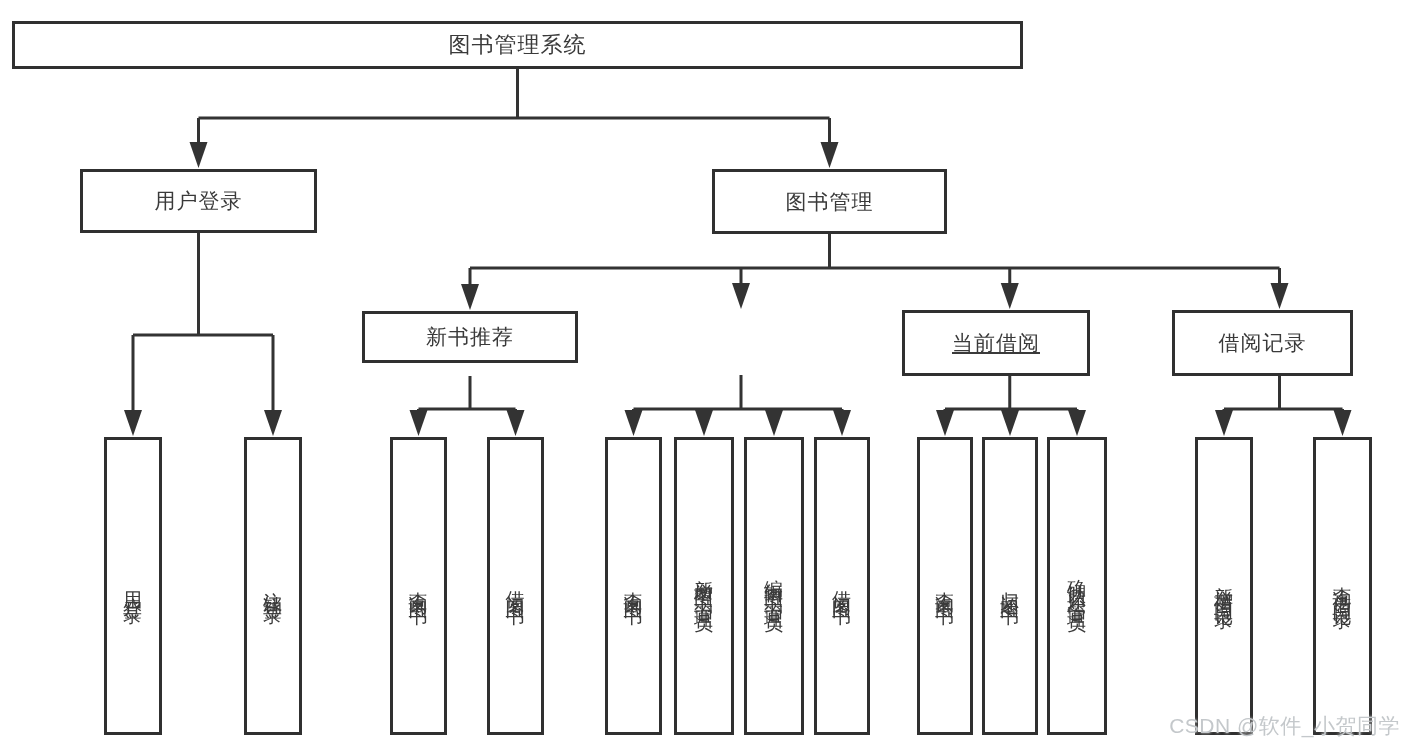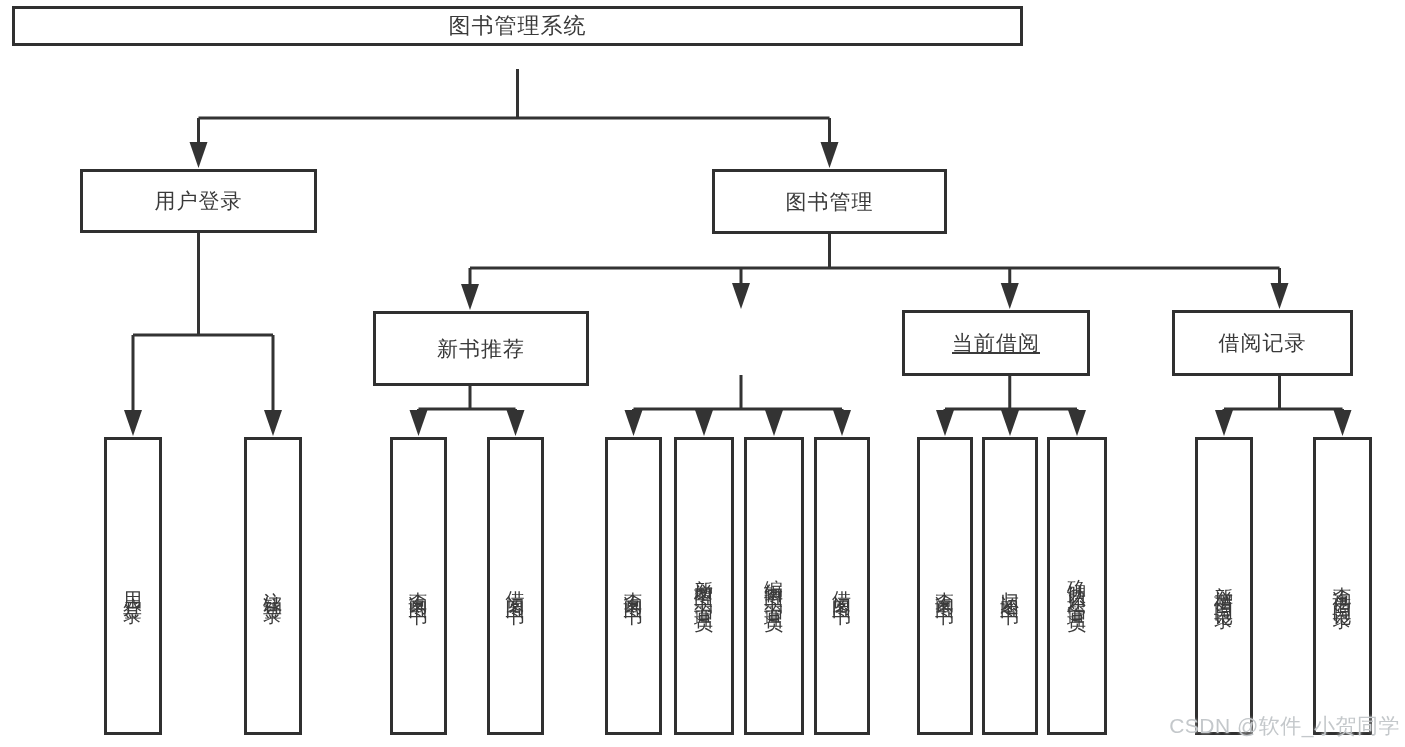--- a/index.html
+++ b/index.html
@@ -93,26 +93,26 @@
       <polygon points="765,410 783,410 774,436"></polygon>
       <polygon points="833,410 851,410 842,436"></polygon>
       <polygon points="936,410 954,410 945,436"></polygon>
       <polygon points="1001,410 1019,410 1010,436"></polygon>
       <polygon points="1068,410 1086,410 1077,436"></polygon>
       <polygon points="1215,410 1233,410 1224,436"></polygon>
       <polygon points="1333.5,410 1351.5,410 1342.5,436"></polygon>
     </g>
   </svg>
 
-  <div class="node h-node root-node" style="left:12px; top:6px; width:1011px; height:40px;">图书管理系统</div>
+  <div class="node h-node root-node" style="left:12px; top:21px; width:1011px; height:48px;">图书管理系统</div>
 
   <div class="node h-node" style="left:80px; top:169px; width:237px; height:64px;">用户登录</div>
   <div class="node h-node" style="left:712px; top:169px; width:235px; height:65px;">图书管理</div>
 
-  <div class="node h-node" style="left:362px; top:311px; width:216px; height:75px;margin-left:11px;">新书推荐</div>
+  <div class="node h-node" style="left:362px; top:311px; width:216px; height:52px;">新书推荐</div>
   <div class="node h-node" style="left:902px; top:310px; width:188px; height:66px;text-decoration:underline;">当前借阅</div>
   <div class="node h-node" style="left:1172px; top:310px; width:181px; height:66px;">借阅记录</div>
 
   <div class="node leaf" style="left:104px; top:437px; width:58px; height:298px;">用户登录</div>
   <div class="node leaf" style="left:244px; top:437px; width:58px; height:298px;">注销登录</div>
 
   <div class="node leaf" style="left:390px; top:437px; width:57px; height:298px;">查询图书</div>
   <div class="node leaf" style="left:487px; top:437px; width:57px; height:298px;">借阅图书</div>
 
   <div class="node leaf" style="left:605px; top:437px; width:57px; height:298px;">查询图书</div>

